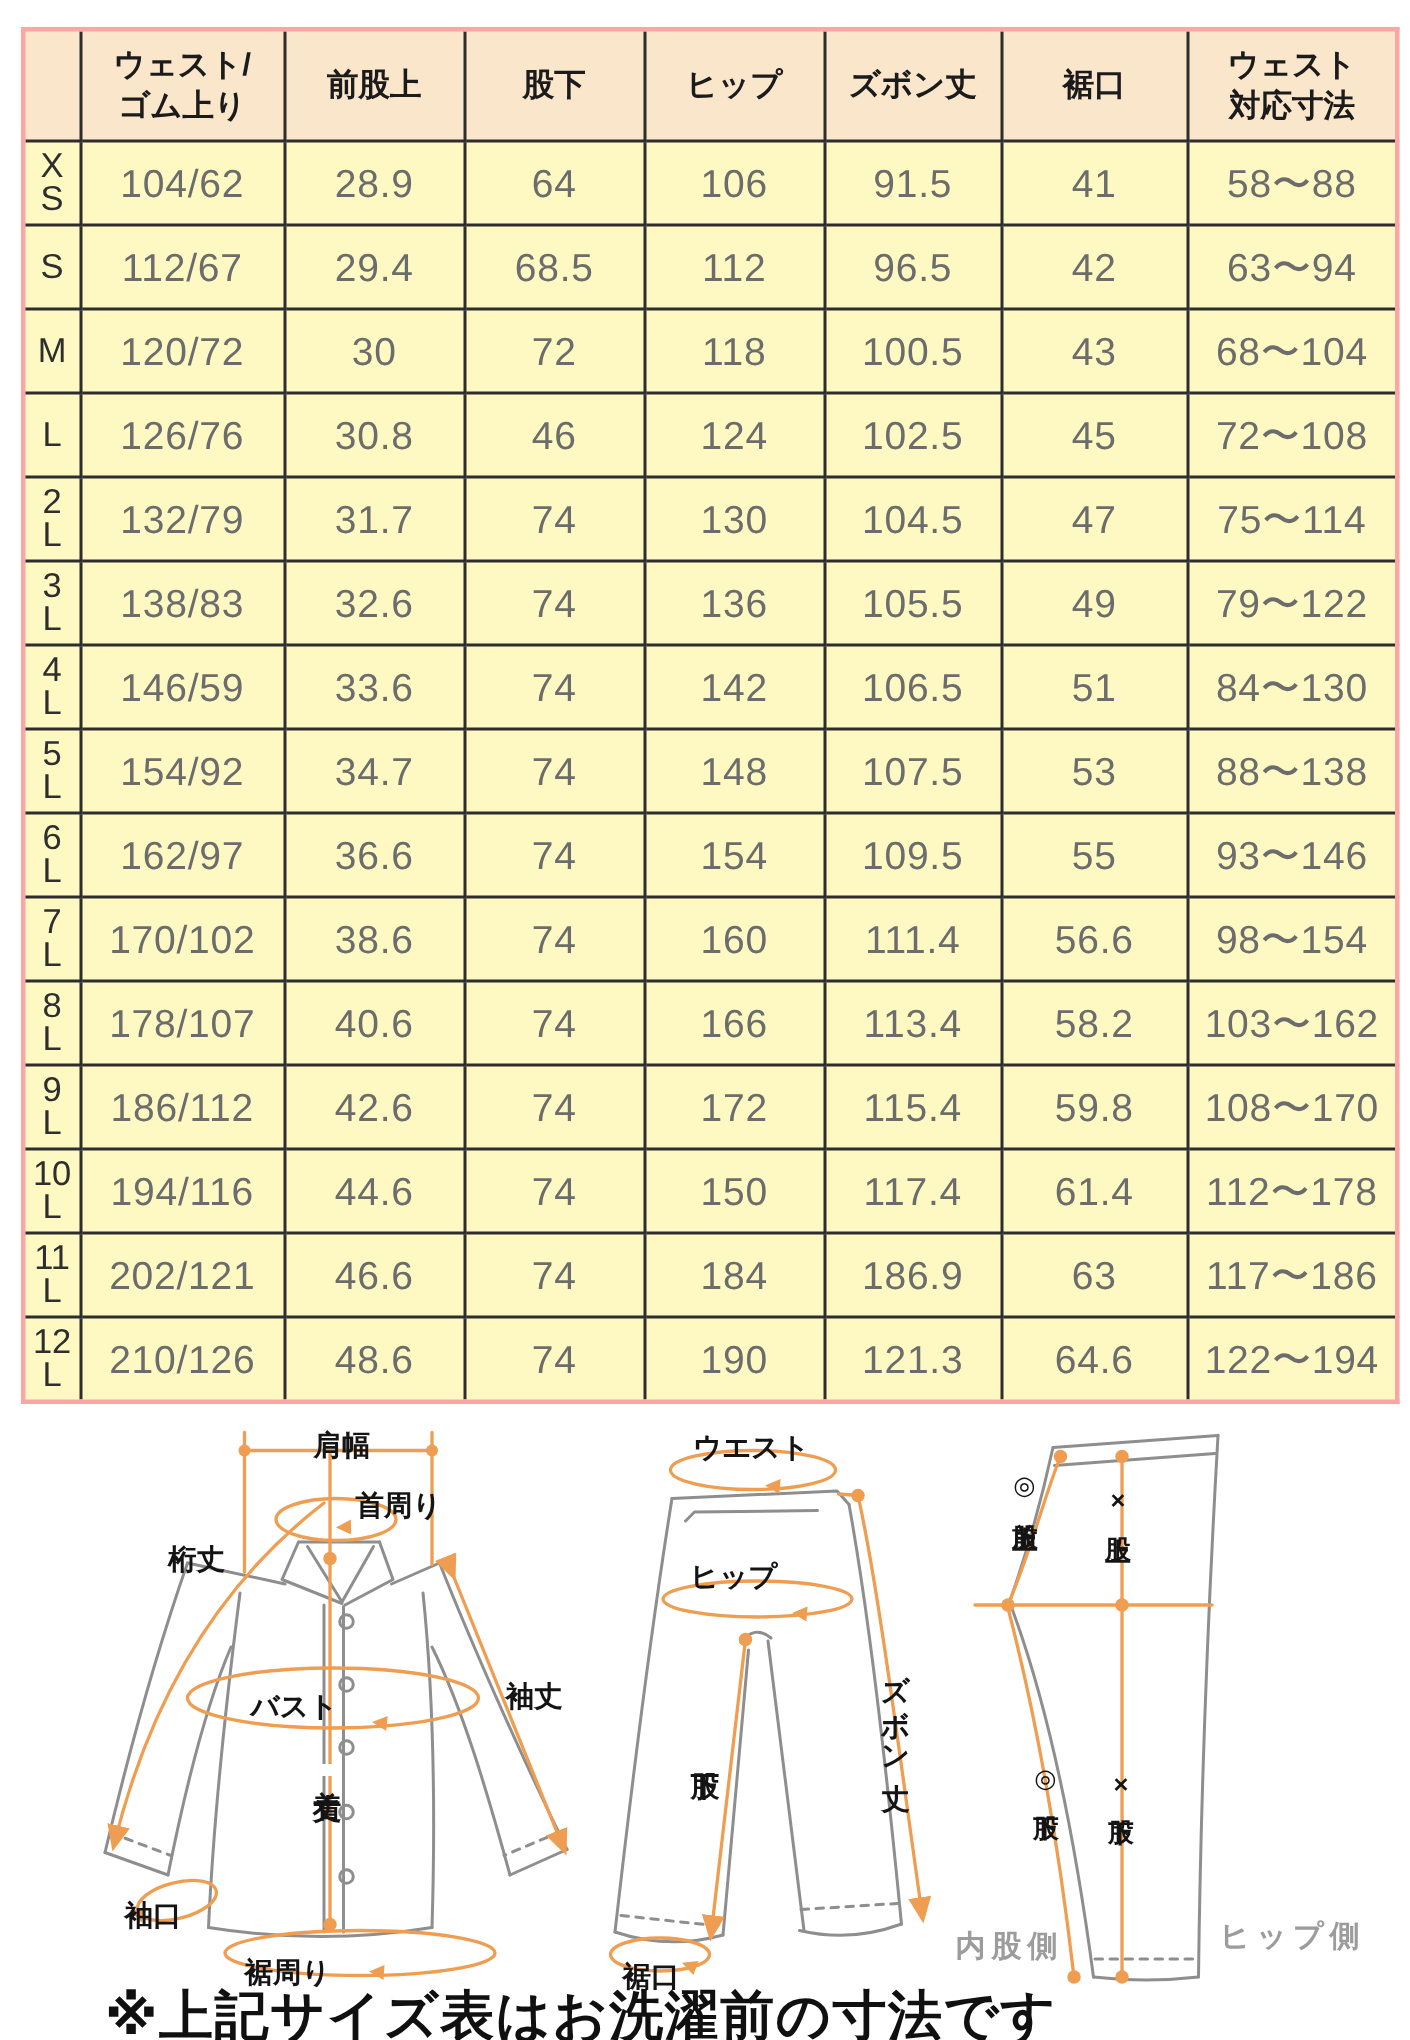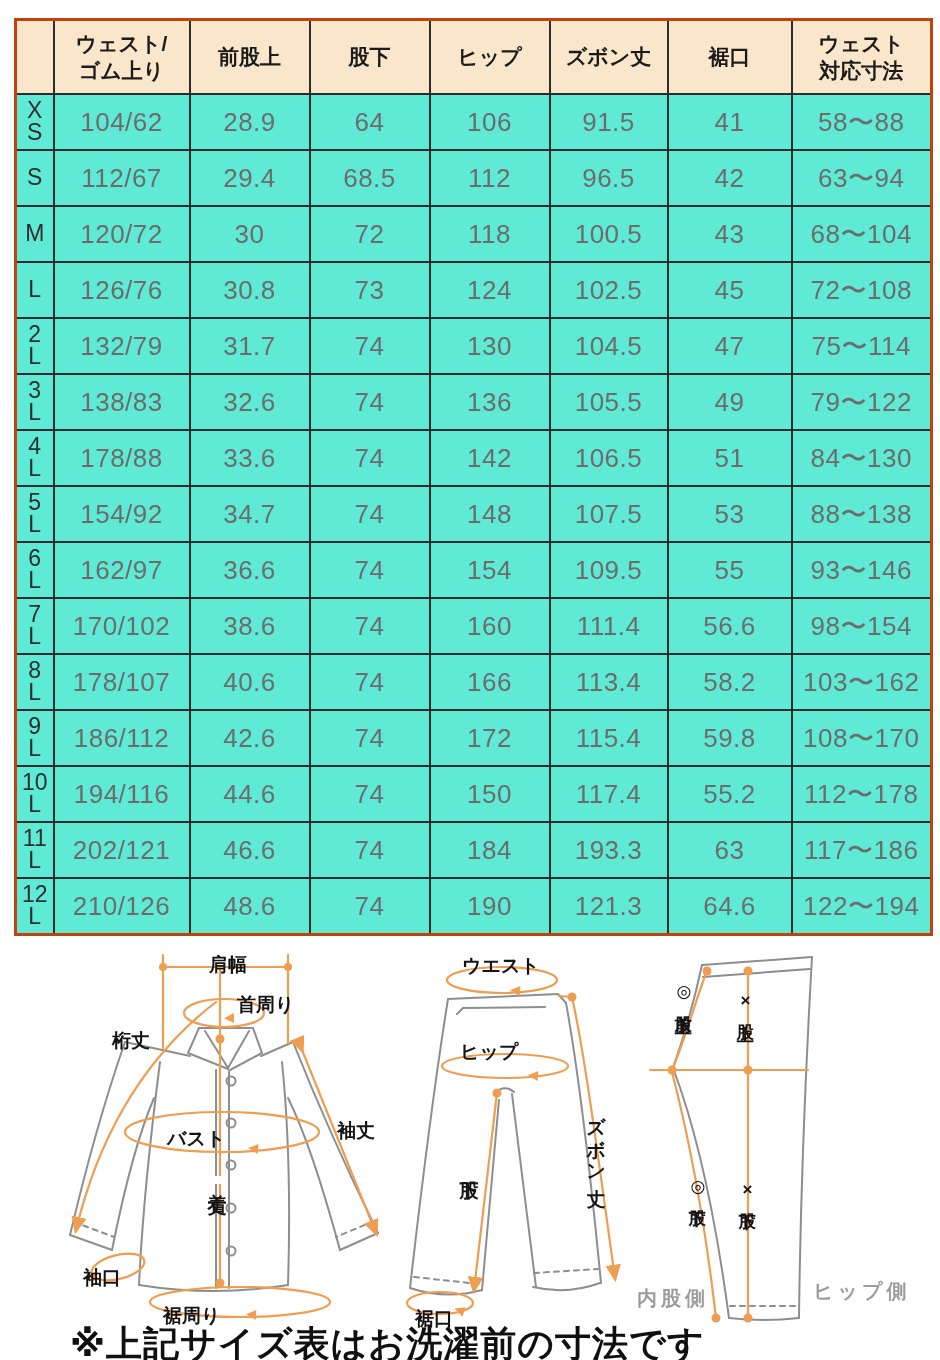--- a/index.html
+++ b/index.html
@@ -5,21 +5,21 @@
   html,body{margin:0;padding:0;}
   body{
     width:940px;height:1360px;background:#ffffff;position:relative;
     font-family:"Liberation Sans","DejaVu Sans",sans-serif;
     -webkit-font-smoothing:antialiased;overflow:hidden;
   }
   
   table.size-table{
     position:absolute;left:14px;top:18px;width:916px;
     border-collapse:collapse;table-layout:fixed;
-    border:3px solid #c2410c;background:#5eead4;
+    border:3px solid #fca5a5;background:#fef9c3;
   }
   .size-table th,.size-table td{
     border:2px solid #2d2d2d;padding:0;text-align:center;vertical-align:middle;
   }
   .size-table thead th{
     background:#f9e6cb;color:#1b1b1b;font-size:21px;font-weight:bold;
     height:72px;line-height:1.3;white-space:pre-line;
   }
   .size-table tbody th{
     color:#2e2e2e;font-size:23px;font-weight:normal;line-height:0.95;
@@ -104,21 +104,21 @@
       <td>72</td>
       <td>118</td>
       <td>100.5</td>
       <td>43</td>
       <td>68〜104</td>
     </tr>
     <tr>
       <th>L</th>
       <td>126/76</td>
       <td>30.8</td>
-      <td>73</td>
+      <td>46</td>
       <td>124</td>
       <td>102.5</td>
       <td>45</td>
       <td>72〜108</td>
     </tr>
     <tr>
       <th>2
 L</th>
       <td>132/79</td>
       <td>31.7</td>
@@ -135,21 +135,21 @@
       <td>32.6</td>
       <td>74</td>
       <td>136</td>
       <td>105.5</td>
       <td>49</td>
       <td>79〜122</td>
     </tr>
     <tr>
       <th>4
 L</th>
-      <td>178/88</td>
+      <td>146/59</td>
       <td>33.6</td>
       <td>74</td>
       <td>142</td>
       <td>106.5</td>
       <td>51</td>
       <td>84〜130</td>
     </tr>
     <tr>
       <th>5
 L</th>
@@ -206,31 +206,31 @@
       <td>108〜170</td>
     </tr>
     <tr>
       <th>10
 L</th>
       <td>194/116</td>
       <td>44.6</td>
       <td>74</td>
       <td>150</td>
       <td>117.4</td>
-      <td>55.2</td>
+      <td>61.4</td>
       <td>112〜178</td>
     </tr>
     <tr>
       <th>11
 L</th>
       <td>202/121</td>
       <td>46.6</td>
       <td>74</td>
       <td>184</td>
-      <td>193.3</td>
+      <td>186.9</td>
       <td>63</td>
       <td>117〜186</td>
     </tr>
     <tr>
       <th>12
 L</th>
       <td>210/126</td>
       <td>48.6</td>
       <td>74</td>
       <td>190</td>

